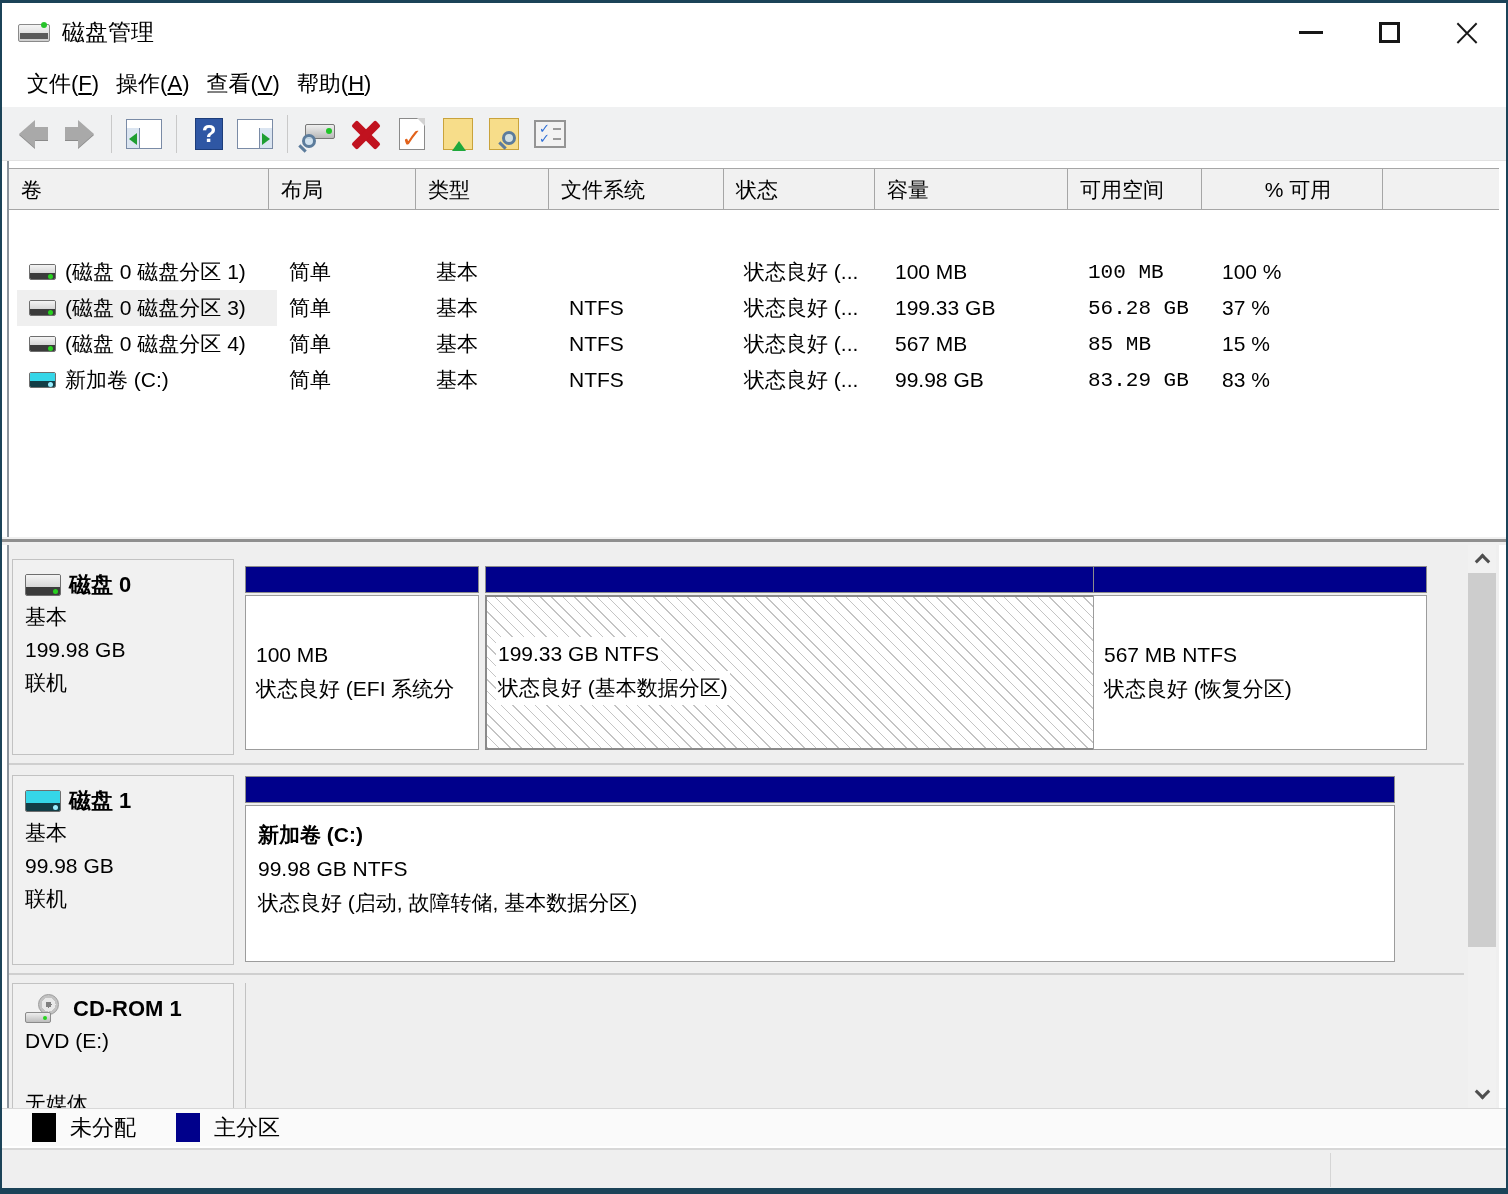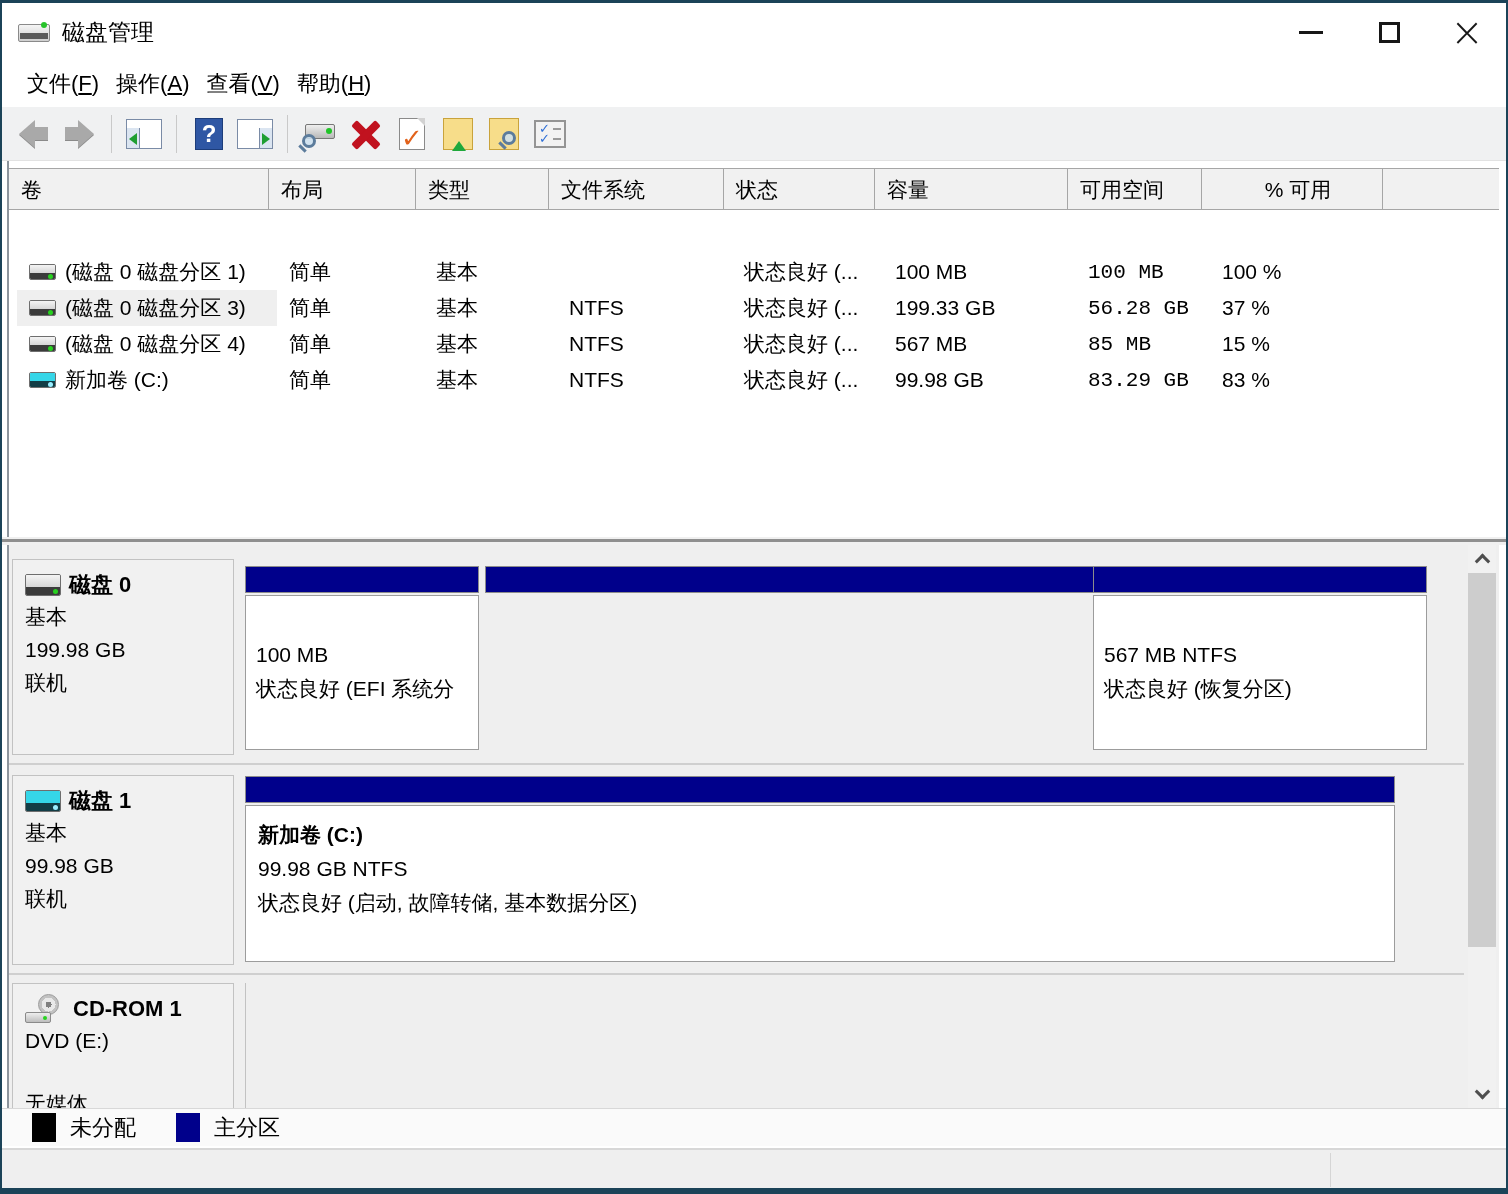--- a/index.html
+++ b/index.html
@@ -341,20 +341,24 @@
       </div>
       <div class="part" style="left:236px; top:15px; width:234px;">
         <div class="band"></div>
         <div class="pbox" style="height:155px; padding:42px 0 0 10px;">
           <div>100 MB</div>
           <div>状态良好 (EFI 系统分</div>
         </div>
       </div>
       <div class="part" style="left:476px; top:15px; width:637px;">
         <div class="band"></div>
+        <div class="pbox hatch" style="height:155px; padding:40px 0 0 9px;">
+          <div><span class="hl">199.33 GB NTFS</span></div>
+          <div><span class="hl">状态良好 (基本数据分区)</span></div>
+        </div>
       </div>
       <div class="part" style="left:1084px; top:15px; width:334px;">
         <div class="band"></div>
         <div class="pbox" style="height:155px; padding:42px 0 0 10px;">
           <div>567 MB NTFS</div>
           <div>状态良好 (恢复分区)</div>
         </div>
       </div>
     </div>
     <div class="row-sep" style="top:218px;"></div>

